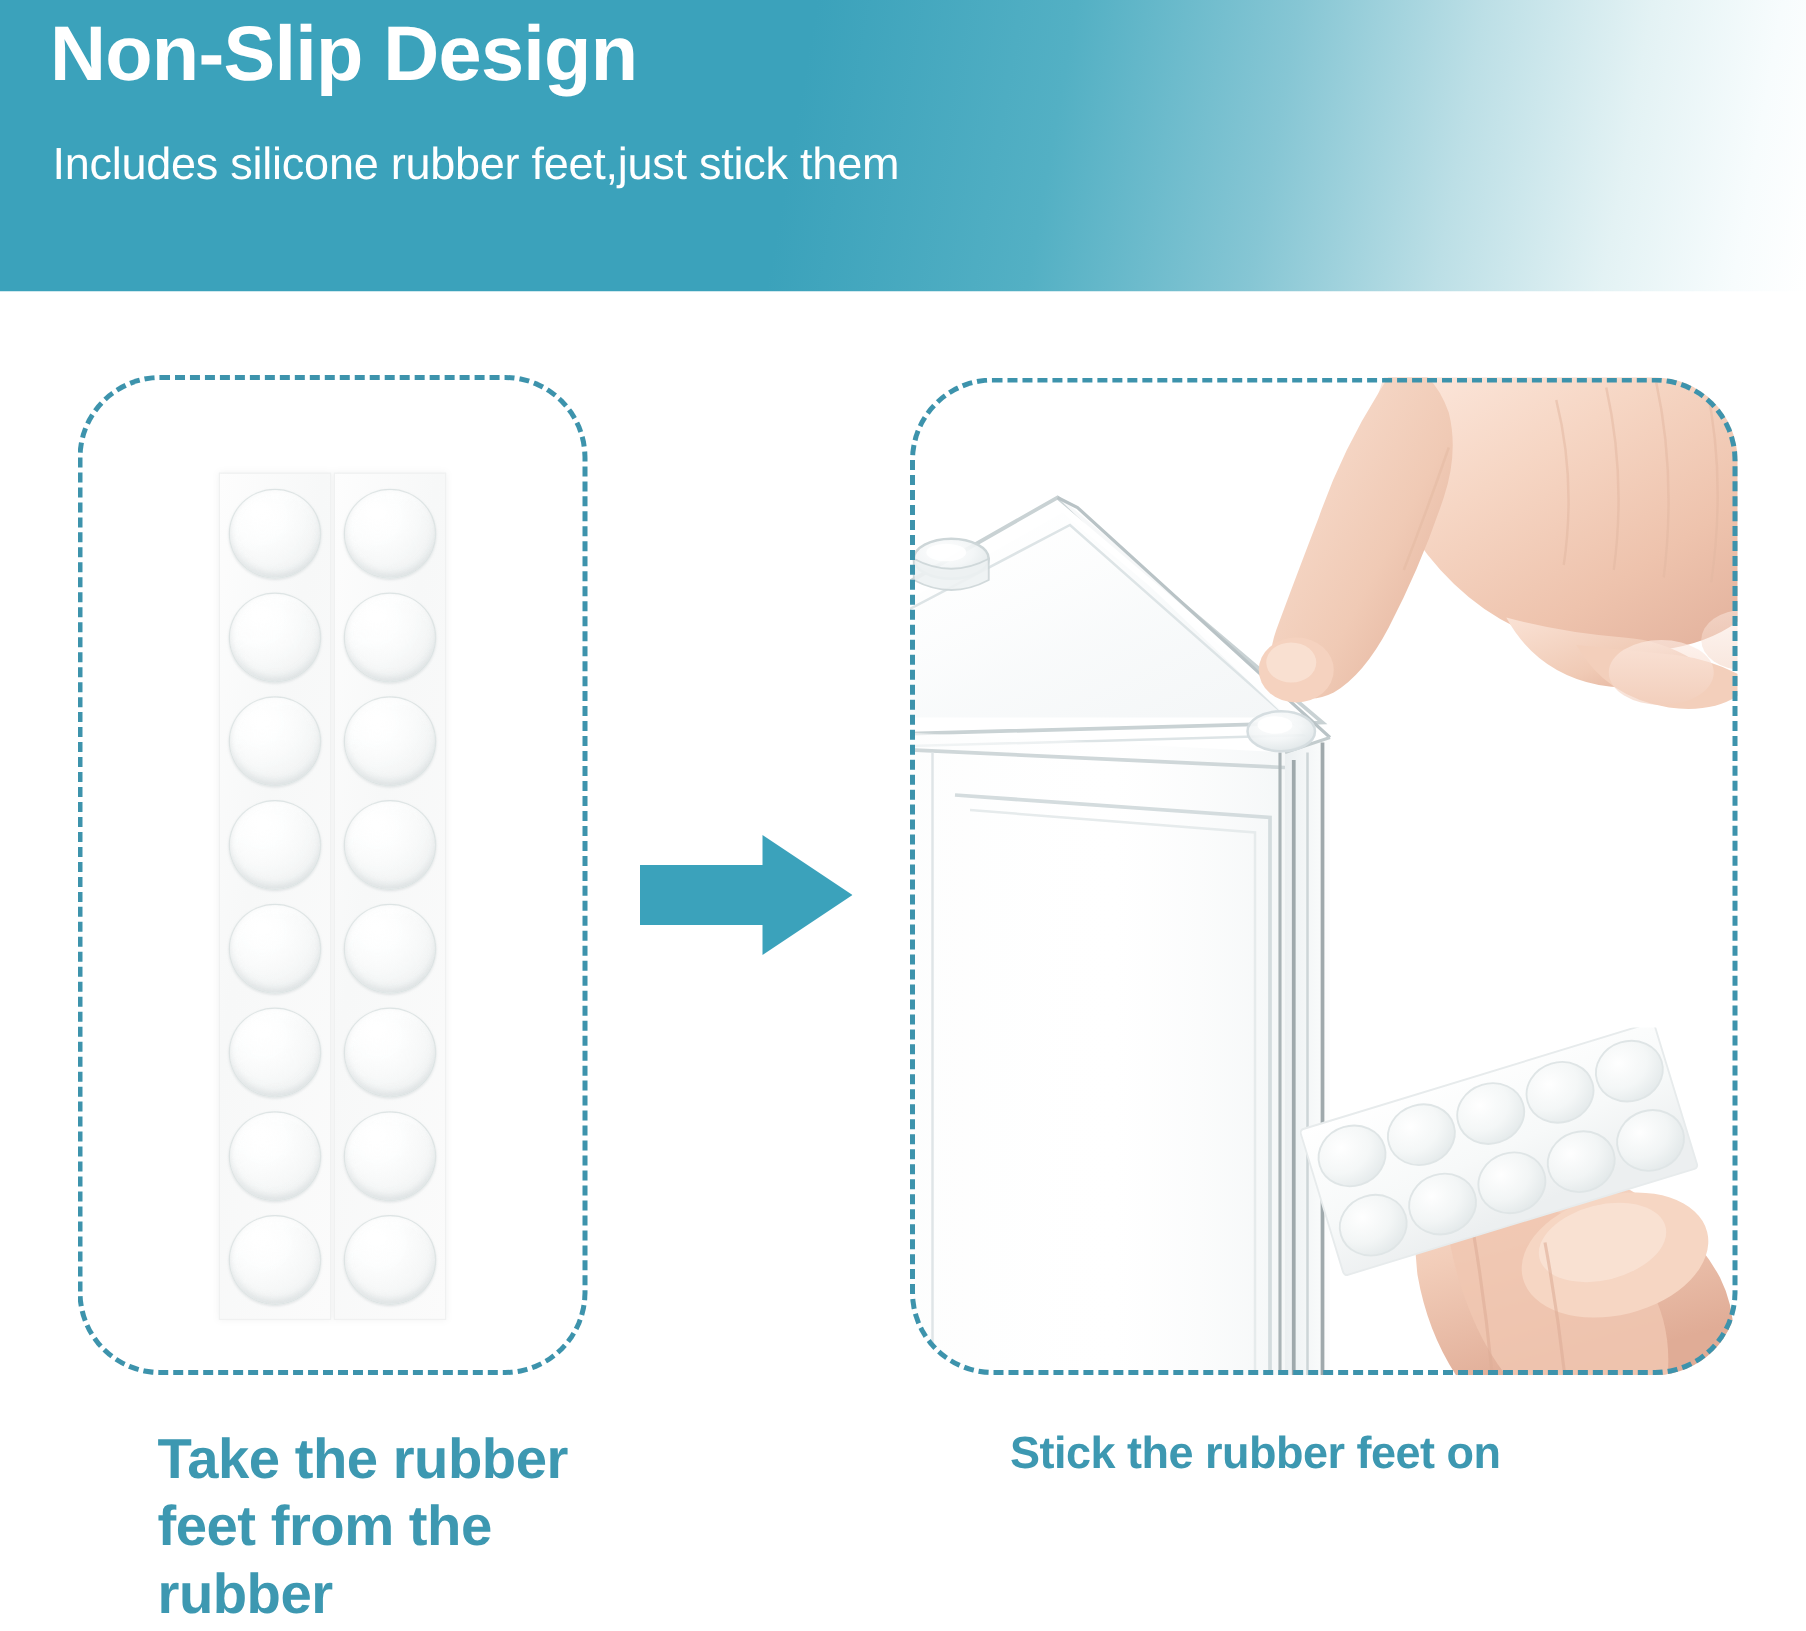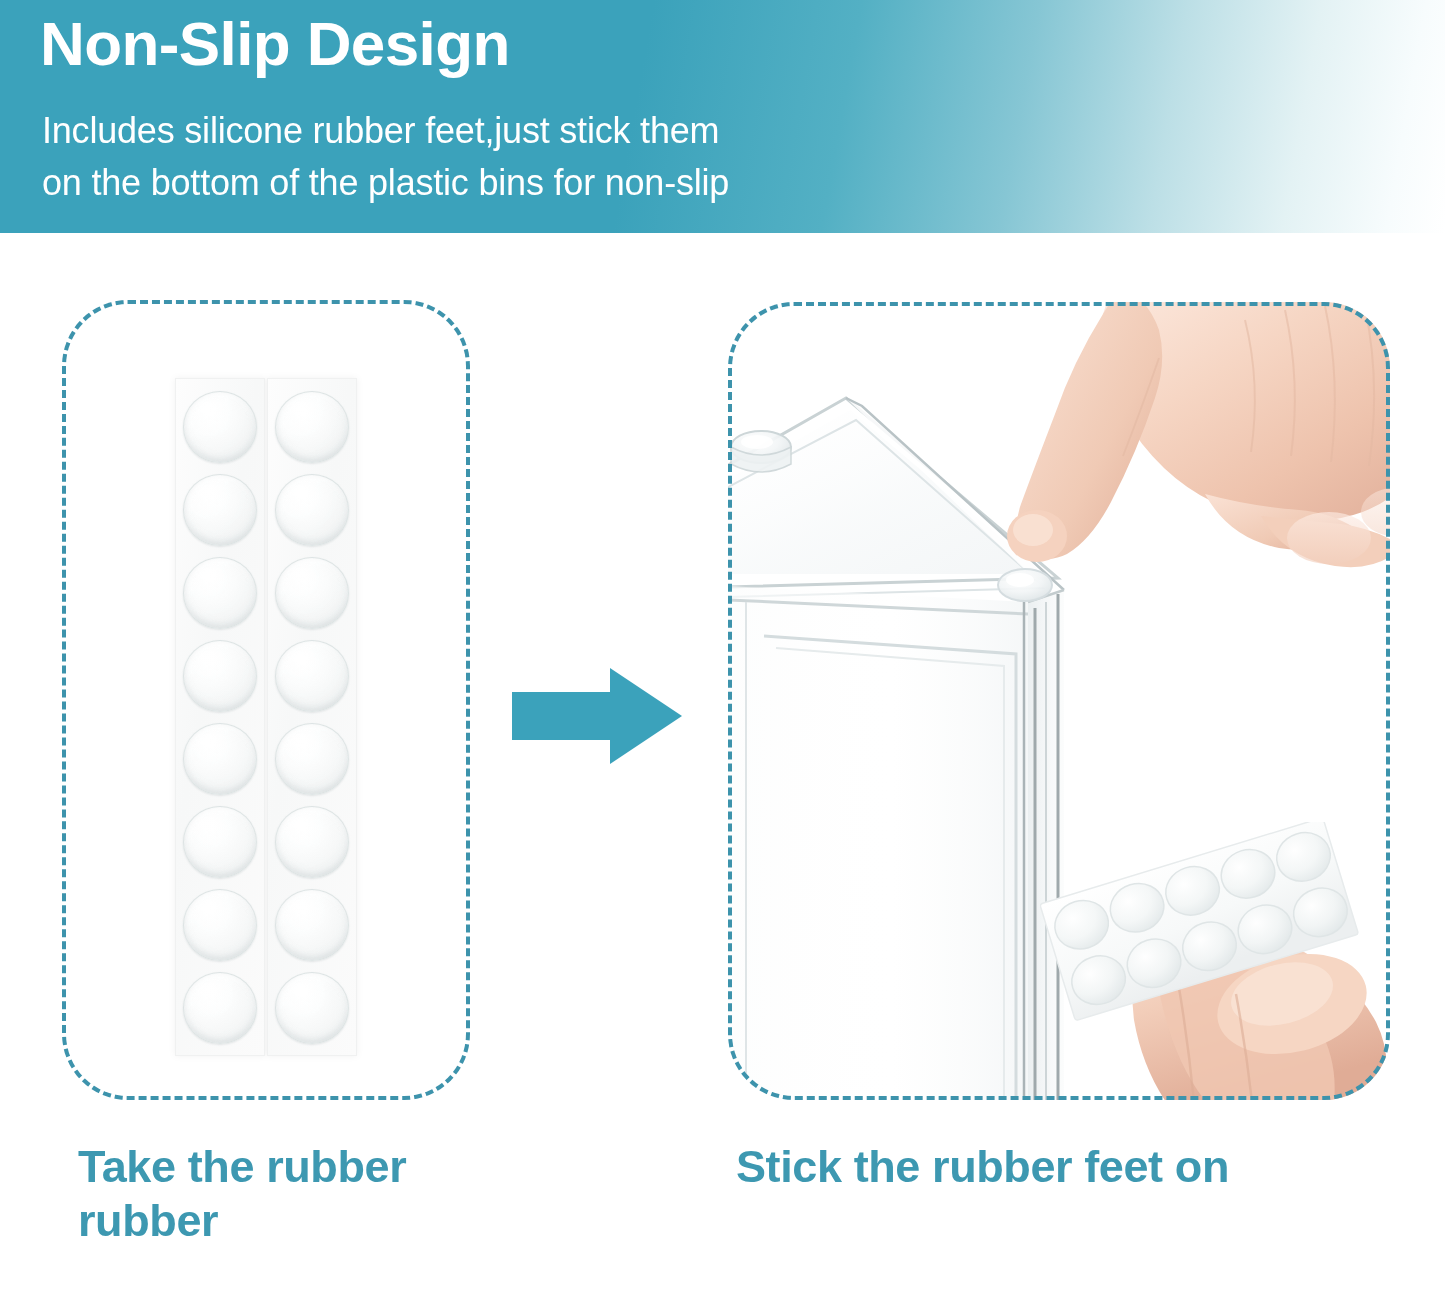--- a/index.html
+++ b/index.html
@@ -141,32 +141,31 @@
   }
 
   
   .caption {
     position: absolute;
     color: #3d98b1;
     font-weight: 700;
     line-height: 1.2;
     letter-spacing: -0.4px;
   }
-  .caption span { display: block; white-space: nowrap; }
+  .caption span { display: block; white-space: nowrap; margin-left: 48px; }
   .caption-left  { left: 78px;  top: 1140px; font-size: 45px; }
-  .caption-right { left: 736px; top: 1140px; font-size: 45px; }
+  .caption-right { left: 760px; top: 1140px; font-size: 36px; }
 </style>
 </head>
 <body>
 
 <div class="header">
   <div class="header-title">Non-Slip Design</div>
   <div class="header-sub">
     <span>Includes silicone rubber feet,just stick them</span>
-    <span>on the bottom of the plastic bins for non-slip</span>
   </div>
 </div>
 
 <div class="panel panel-left"></div>
 
 <div class="sheet">
   <div class="sheet-col">
     <div class="dome"></div>
     <div class="dome"></div>
     <div class="dome"></div>
@@ -341,18 +340,19 @@
       </g>
     </g>
   </svg>
 
 </div>
 
 <div class="panel panel-right"></div>
 
 <div class="caption caption-left">
   <span>Take the rubber</span>
+  <span>feet from the</span>
   <span>rubber</span>
 </div>
 
 <div class="caption caption-right">
   <span>Stick the rubber feet on</span>
 </div>
 
 </body></html>

